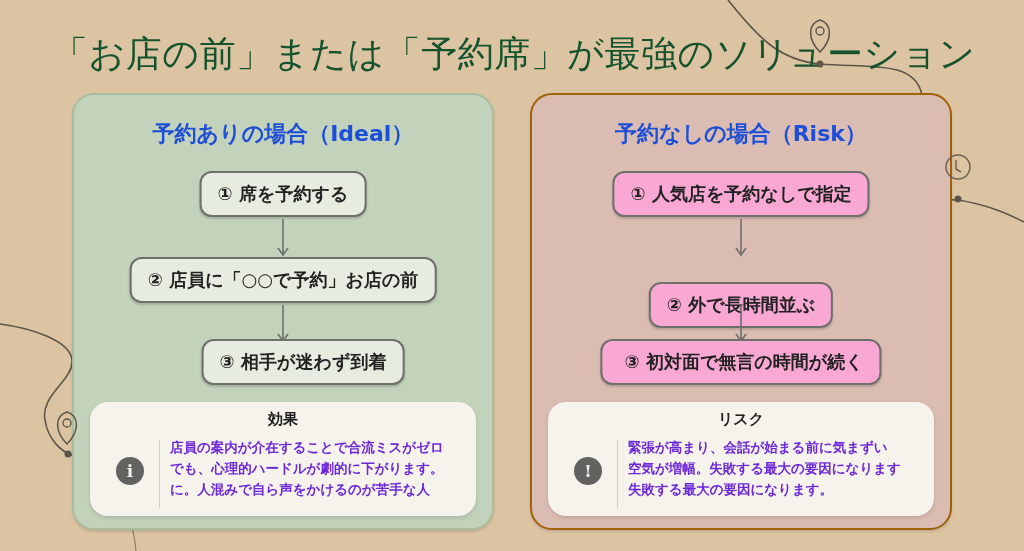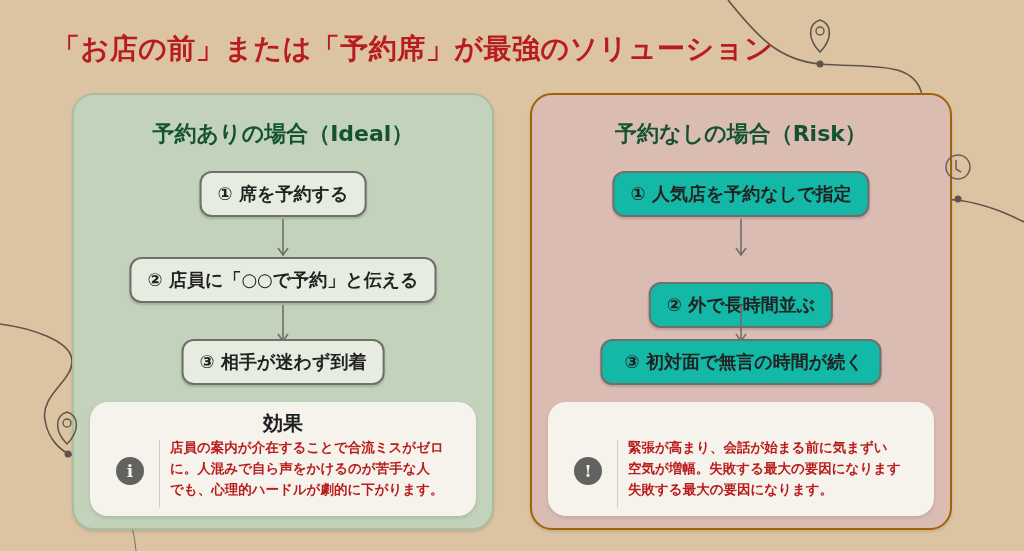--- a/index.html
+++ b/index.html
@@ -9,67 +9,67 @@
       background: #dcc4a3;
       font-family: "DejaVu Sans", "Liberation Sans", sans-serif;
       color: #1e1e1e;
     }
     .deco { position: absolute; left: 0; top: 0; width: 1024px; height: 551px; pointer-events: none; }
     .deco-front { z-index: 5; }
     .deco-back { z-index: 1; }
     .page-title {
       position: absolute; left: 52px; top: 30px;
       font-family: "DejaVu Serif", "Liberation Serif", serif;
-      font-weight: bold; font-size: 28px; letter-spacing: 0.5px;
-      color: #b91c1c; z-index: 3; white-space: nowrap;
+      font-weight: normal; font-size: 36px; letter-spacing: 0.5px;
+      color: #14532d; z-index: 3; white-space: nowrap;
     }
     .panel {
       position: absolute; top: 93px; width: 422px; height: 437px;
       border-radius: 22px; z-index: 2;
       box-shadow: 0 2px 3px rgba(0,0,0,0.12);
     }
     .panel-ideal { left: 72px; background: #c3d2bb; border: 2px solid #a9bd9f; }
     .panel-risk { left: 530px; background: #dbbcb3; border: 2px solid #a16207; }
     .panel-title {
       position: absolute; left: 0; right: 0; top: 24px; text-align: center;
-      font-weight: bold; font-size: 22px; color: #14532d;
+      font-weight: bold; font-size: 22px; color: #1d4ed8;
     }
     .step {
       position: absolute; left: 50%; transform: translateX(-50%);
       height: 46px; padding: 0 16px; border-radius: 12px;
       border: 2px solid #6f6f6b; display: flex; align-items: center; justify-content: center;
       font-weight: bold; font-size: 18px; white-space: nowrap; color: #222;
       box-shadow: 0 2px 2px rgba(0,0,0,0.15);
     }
     .panel-ideal .step { background: #e6ecdf; }
-    .panel-risk .step { background: #14b8a6; }
+    .panel-risk .step { background: #f9a8d4; }
     .arrow {
       position: absolute; left: 50%; width: 12px; margin-left: -6px;
     }
     .effect-box {
       position: absolute; left: 16px; right: 16px; top: 307px; height: 114px;
       background: #f6f3ec; border-radius: 18px;
       box-shadow: 0 2px 4px rgba(0,0,0,0.12);
     }
     .effect-title {
       position: absolute; left: 0; right: 0; top: 8px; text-align: center;
-      font-weight: bold; font-size: 20px; color: #1e1e1e;
+      font-weight: bold; font-size: 15px; color: #1e1e1e;
     }
     .effect-icon {
       position: absolute; left: 26px; top: 55px; width: 28px; height: 28px;
       border-radius: 50%; background: #626260; color: #f3f1ea;
       display: flex; align-items: center; justify-content: center;
       font-family: "DejaVu Serif", serif; font-weight: bold; font-size: 17px;
     }
     .effect-divider {
       position: absolute; left: 69px; top: 38px; width: 1px; height: 68px; background: #d4cfc4;
     }
     .effect-text {
       position: absolute; left: 80px; right: 10px; top: 35px;
-      font-size: 13.5px; font-weight: bold; line-height: 21px; color: #b91c1c;
+      font-size: 13.5px; font-weight: bold; line-height: 21px; color: #6d28d9;
     }
     .effect-text span { display: block; white-space: nowrap; }
   </style>
 </head>
 <body>
 
 <svg class="deco deco-back" viewBox="0 0 1024 551">
 
   <path d="M728 0 C 760 40, 780 60, 820 64 C 870 68, 915 60, 922 95 C 930 130, 880 140, 885 170 C 890 195, 930 200, 958 200 C 990 205, 1010 215, 1024 222" fill="none" stroke="#5e5548" stroke-width="1.6"></path>
 
@@ -99,55 +99,56 @@
 <div class="page-title">「お店の前」または「予約席」が最強のソリューション</div>
 
 <div class="panel panel-ideal">
   <div class="panel-title">予約ありの場合（Ideal）</div>
 
   <div class="step" style="top:76px;">① 席を予約する</div>
   <svg class="arrow" style="top:124px;height:38px;" viewBox="0 0 12 38">
     <line x1="6" y1="0" x2="6" y2="36" stroke="#6f6f6b" stroke-width="1.6"></line>
     <polyline points="1,29 6,36 11,29" fill="none" stroke="#6f6f6b" stroke-width="1.6"></polyline>
   </svg>
-  <div class="step" style="top:162px;">② 店員に「○○で予約」と伝える</div>
+  <div class="step" style="top:162px;">② 店員に「○○で予約」お店の前</div>
   <svg class="arrow" style="top:210px;height:38px;" viewBox="0 0 12 38">
     <line x1="6" y1="0" x2="6" y2="36" stroke="#6f6f6b" stroke-width="1.6"></line>
     <polyline points="1,29 6,36 11,29" fill="none" stroke="#6f6f6b" stroke-width="1.6"></polyline>
   </svg>
-  <div class="step" style="top:244px;">③ 相手が迷わず到着</div>
+  <div class="step" style="top:244px;margin-left:20px;">③ 相手が迷わず到着</div>
 
   <div class="effect-box">
     <div class="effect-title">効果</div>
     <div class="effect-icon">i</div>
     <div class="effect-divider"></div>
     <div class="effect-text">
       <span>店員の案内が介在することで合流ミスがゼロ</span>
+      <span>でも、心理的ハードルが劇的に下がります。</span>
       <span>に。人混みで自ら声をかけるのが苦手な人</span>
-      <span>でも、心理的ハードルが劇的に下がります。</span>
     </div>
   </div>
 </div>
 
 <div class="panel panel-risk">
   <div class="panel-title">予約なしの場合（Risk）</div>
 
   <div class="step" style="top:76px;">① 人気店を予約なしで指定</div>
   <svg class="arrow" style="top:124px;height:38px;" viewBox="0 0 12 38">
     <line x1="6" y1="0" x2="6" y2="36" stroke="#6f6f6b" stroke-width="1.6"></line>
     <polyline points="1,29 6,36 11,29" fill="none" stroke="#6f6f6b" stroke-width="1.6"></polyline>
   </svg>
   <div class="step" style="top:162px;margin-top:25px;">② 外で長時間並ぶ</div>
   <svg class="arrow" style="top:210px;height:38px;" viewBox="0 0 12 38">
     <line x1="6" y1="0" x2="6" y2="36" stroke="#6f6f6b" stroke-width="1.6"></line>
     <polyline points="1,29 6,36 11,29" fill="none" stroke="#6f6f6b" stroke-width="1.6"></polyline>
   </svg>
   <div class="step" style="top:244px;padding-left:22px;">③ 初対面で無言の時間が続く</div>
 
   <div class="effect-box">
+    <div class="effect-title">リスク</div>
     <div class="effect-icon">!</div>
     <div class="effect-divider"></div>
     <div class="effect-text">
       <span>緊張が高まり、会話が始まる前に気まずい</span>
       <span>空気が増幅。失敗する最大の要因になります</span>
       <span>失敗する最大の要因になります。</span>
     </div>
   </div>
 </div>
 

